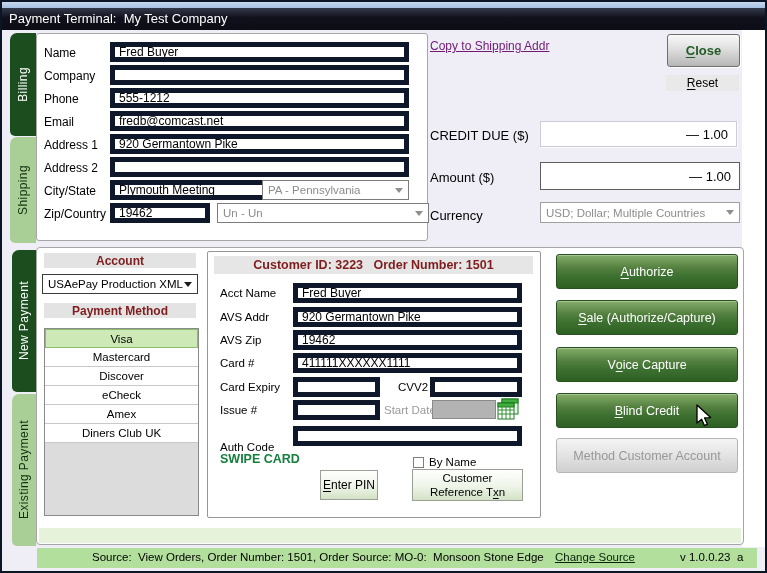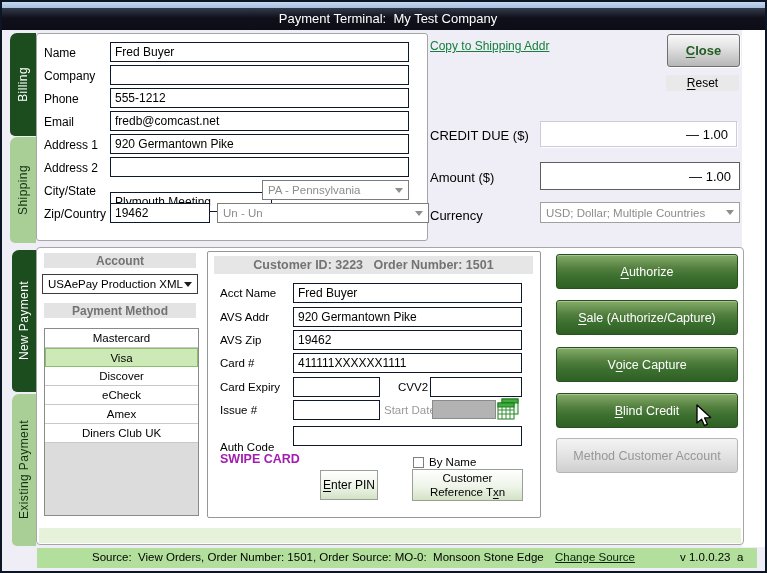--- a/index.html
+++ b/index.html
@@ -5,78 +5,78 @@
   * { margin:0; padding:0; box-sizing:border-box; }
   html,body { background:#ffffff; }
   body { font-family:"Liberation Sans", sans-serif; }
 
   .window { position:relative; width:767px; height:573px; background:#efeef6; overflow:hidden; }
   .window::after { content:""; position:absolute; inset:0; border:2px solid #0b1524; pointer-events:none; z-index:50; }
 
   
   .titlebar { position:absolute; left:0; top:0; width:767px; height:30px; z-index:5; }
   .titlebar-top { height:8px; background:linear-gradient(180deg,#d3e1f2 0%,#a5c0e2 100%); }
-  .titlebar-main { height:22px; background:linear-gradient(180deg,#333a4a 0%,#10101b 45%,#0d0d17 100%); color:#fff; font-size:13px; line-height:22px; padding-left:9px; white-space:pre;text-align:center; }
+  .titlebar-main { height:22px; background:linear-gradient(180deg,#333a4a 0%,#10101b 45%,#0d0d17 100%); color:#fff; font-size:13px; line-height:22px; padding-left:9px; white-space:pre; }
 
   .white-strip { position:absolute; left:742px; top:30px; width:23px; height:517px; background:#ffffff; }
 
   
   .vtab { position:absolute; display:flex; align-items:center; justify-content:center; font-size:12px; z-index:3; }
   .vtab span { writing-mode:vertical-rl; transform:rotate(180deg); letter-spacing:.4px; white-space:nowrap; }
   .vtab.dark  { background:#1b4d1e; color:#ffffff; border-radius:7px 0 0 5px; }
   .vtab.light { background:#a9cf96; color:#12300f; border-radius:7px 0 0 5px; }
 
   .panel { position:absolute; background:#ffffff; border:1px solid #a6a6a6; z-index:2; }
 
   .flabel { position:absolute; font-size:12px; color:#000; white-space:nowrap; z-index:4; }
   .flabel.gray { color:#9a9a9a; }
-  .finput { position:absolute; height:20px; border:1px solid #0f172a; background:#fff; font:12px "Liberation Sans",sans-serif; padding:0 4px; color:#000; z-index:4; }
+  .finput { position:absolute; height:20px; border:5px solid #0f172a; background:#fff; font:12px "Liberation Sans",sans-serif; padding:0 4px; color:#000; z-index:4; }
 
   .dd { position:absolute; height:20px; border:1px solid #7c7c7c; background:#fff; display:flex; align-items:center; padding:0 5px; font-size:11.5px; z-index:4; }
   .dd .dd-text { flex:1; overflow:hidden; white-space:nowrap; }
   .dd.gray-text .dd-text { color:#8c8c8c; }
   .dd-arrow { width:0; height:0; border-left:4px solid transparent; border-right:4px solid transparent; border-top:5px solid #8e8e8e; }
   .dd.black-arrow .dd-arrow { border-top-color:#1c1c1c; }
 
-  .link { position:absolute; color:#15803d; text-decoration:underline; font-size:12px; cursor:pointer; z-index:4; white-space:nowrap; }
+  .link { position:absolute; color:#701a75; text-decoration:underline; font-size:12px; cursor:pointer; z-index:4; white-space:nowrap; }
 
   .close-btn { position:absolute; left:667px; top:34px; width:73px; height:33px;
     background:linear-gradient(180deg,#f9f9f9 0%,#e2e2e2 40%,#b7b7b7 100%);
     border:1px solid #6f6f6f; border-radius:3px; color:#215c24; font-weight:bold; font-size:13px;
     display:flex; align-items:center; justify-content:center; z-index:4; box-shadow:1px 1px 0 #fff; }
   .reset-btn { position:absolute; left:666px; top:75px; width:73px; height:16px; background:#e9e9e9;
     font-size:12px; color:#000; display:flex; align-items:center; justify-content:center; z-index:4; }
 
   .big-label { position:absolute; font-size:13px; color:#000; z-index:4; white-space:nowrap; }
   .value-box { position:absolute; background:#fff; display:flex; align-items:center; justify-content:flex-end;
     padding-right:8px; font-size:13px; z-index:4; }
   .credit-box { border:1px solid #cacbdb; box-shadow:1px 1px 0 #fdfdff; }
   .amount-box { border:1px solid #5e5e5e; }
 
-  .sec-header { position:absolute; background:#e3e3e3; font-weight:bold; font-size:12px; color:#737373;
+  .sec-header { position:absolute; background:#e3e3e3; font-weight:bold; font-size:12px; color:#7f1d1d;
     display:flex; align-items:center; justify-content:center; z-index:4; white-space:pre; }
 
   .pm-list { position:absolute; left:44px; top:328px; width:155px; height:188px; background:#dcdcdc; border:1px solid #8a8a8a; z-index:4; }
   .pm-row { height:19px; line-height:18px; text-align:center; font-size:11.5px; background:#fff; border-bottom:1px solid #c9c9c9; color:#000; }
   .pm-row.selected { background:#cde9b6; border:1px solid #8bbd70; }
 
   .gbtn { position:absolute; left:556px; width:182px; height:35px; border:1px solid #27511f; border-radius:3px;
     background:linear-gradient(180deg,#85ad69 0%,#537f3f 40%,#3c7030 65%,#2e5f23 100%);
     color:#fff; font-size:12.5px; display:flex; align-items:center; justify-content:center;
     box-shadow:inset 0 1px 0 rgba(255,255,255,.3); z-index:4; }
   .gbtn.disabled { background:linear-gradient(180deg,#f4f4f4 0%,#e3e3e3 50%,#cfcfcf 100%); color:#979797;
     border-color:#b5b5b5; box-shadow:none; }
 
   .lite-btn { position:absolute; background:linear-gradient(180deg,#ffffff 0%,#eef4e8 55%,#d3e2c6 100%);
     border:1px solid #9aa096; color:#000; display:flex; align-items:center; justify-content:center; z-index:4; }
 
   .gray-box { position:absolute; background:#b3b3b3; border:1px solid #8a8a8a; z-index:4; }
   .checkbox { position:absolute; width:11px; height:11px; background:#fff; border:1px solid #7e7e7e; z-index:4; }
 
-  .swipe { position:absolute; left:220px; top:452px; font-weight:bold; font-size:12.5px; color:#a21caf; z-index:4; }
+  .swipe { position:absolute; left:220px; top:452px; font-weight:bold; font-size:12.5px; color:#15803d; z-index:4; }
 
   .pale-strip { position:absolute; left:39px; top:528px; width:702px; height:15px; background:#e6f2da; z-index:3; }
 
   .statusbar { position:absolute; left:37px; top:548px; width:720px; height:20px; background:#b2df9c; z-index:4; font-size:11.5px; color:#000; }
   .statusbar .status-text { position:absolute; left:55px; top:3px; white-space:pre; }
   .statusbar .change-source { position:absolute; left:518px; top:3px; text-decoration:underline; color:#07230a; cursor:pointer; white-space:nowrap; }
   .statusbar .version { position:absolute; left:643px; top:3px; white-space:pre; }
 
   .cal-icon { position:absolute; left:497px; top:398px; width:22px; height:22px; z-index:4; cursor:pointer; }
   .cursor { position:absolute; left:694px; top:404px; width:20px; height:24px; z-index:60; pointer-events:none; }
@@ -117,21 +117,21 @@
   <span class="flabel" style="left:44px;top:115px">Email</span>
   <input class="finput" style="left: 110px; top: 111px; width: 299px;" readonly="" value="fredb@comcast.net">
 
   <span class="flabel" style="left:44px;top:138px">Address 1</span>
   <input class="finput" style="left: 110px; top: 134px; width: 299px;" readonly="" value="920 Germantown Pike">
 
   <span class="flabel" style="left:44px;top:161px">Address 2</span>
   <input class="finput" style="left: 110px; top: 157px; width: 299px;" readonly="" value="">
 
   <span class="flabel" style="left:44px;top:184px">City/State</span>
-  <input class="finput" style="left: 110px; top: 180px; width: 162px; margin-top: 12px;" readonly="" value="Plymouth Meeting">
+  <input class="finput" style="left: 110px; top: 180px; width: 162px;" readonly="" value="Plymouth Meeting">
   <div class="dd gray-text" style="left:262px;top:180px;width:147px">
     <span class="dd-text">PA - Pennsylvania</span>
     <span class="dd-arrow"></span>
   </div>
 
   <span class="flabel" style="left:44px;top:207px">Zip/Country</span>
   <input class="finput" style="left: 110px; top: 203px; width: 100px;" readonly="" value="19462">
   <div class="dd gray-text" style="left:217px;top:203px;width:212px">
     <span class="dd-text">Un - Un</span>
     <span class="dd-arrow"></span>
@@ -163,22 +163,22 @@
   <div class="panel" style="left:36px;top:247px;width:708px;height:298px;border-radius:4px"></div>
   <div class="pale-strip"></div>
 
   <div class="sec-header" style="left:44px;top:253px;width:152px;height:15px">Account</div>
   <div class="dd black-arrow" style="left:42px;top:274px;width:156px;border-color:#3c3c3c">
     <span class="dd-text">USAePay Production XML</span>
     <span class="dd-arrow"></span>
   </div>
   <div class="sec-header" style="left:44px;top:303px;width:152px;height:15px">Payment Method</div>
   <div class="pm-list">
+    <div class="pm-row selected">Visa</div>
     <div class="pm-row">Mastercard</div>
-    <div class="pm-row selected">Visa</div>
     <div class="pm-row">Discover</div>
     <div class="pm-row">eCheck</div>
     <div class="pm-row">Amex</div>
     <div class="pm-row">Diners Club UK</div>
   </div>
 
   <div class="panel" style="left:207px;top:251px;width:334px;height:267px;border-color:#979797;border-radius:2px"></div>
   <div class="sec-header hdr-pre" style="left:214px;top:256px;width:319px;height:18px;font-size:12.5px;background:#e6e6e6">Customer ID: 3223   Order Number: 1501</div>
 
   <span class="flabel" style="left:220px;top:287px;font-size:11.5px">Acct Name</span>

